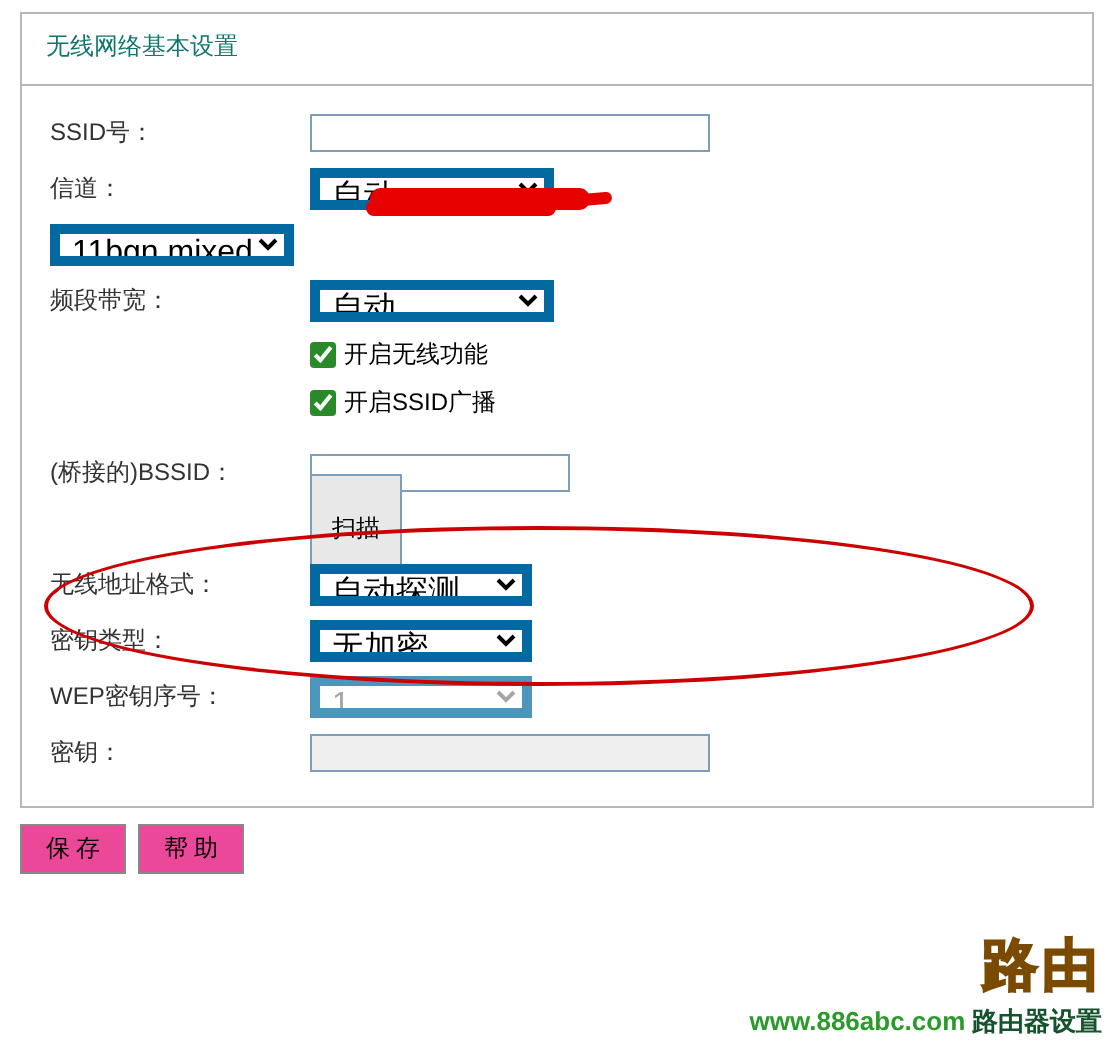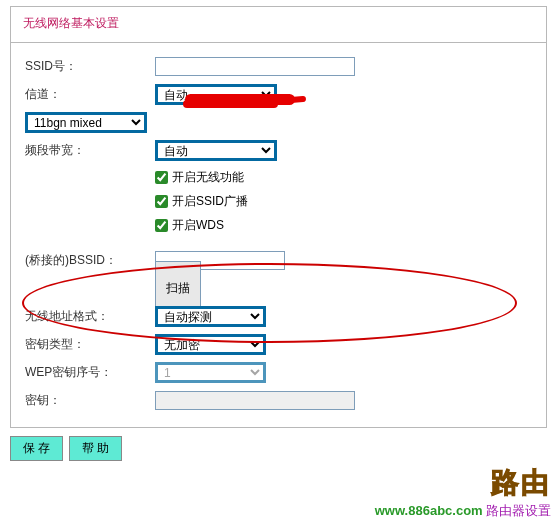--- a/index.html
+++ b/index.html
@@ -12,21 +12,21 @@
     position: relative;
     overflow: hidden;
   }
   .panel {
     margin: 6px 10px 0 10px;
     border: 1px solid #b8b8b8;
   }
   .panel-title {
     padding: 8px 12px 10px 12px;
     border-bottom: 1px solid #b8b8b8;
-    color: #be185d;
+    color: #0f766e;
   }
   .panel-body {
     padding: 10px 14px 12px 14px;
   }
   .intro {
     margin-bottom: 14px;
     color: #333;
   }
   .row {
     display: flex;
@@ -46,24 +46,24 @@
   }
   input[type="text"] {
     border: 1px solid #7e9db9;
     height: 19px;
     padding: 1px 3px;
     font-family: Arial, sans-serif;
     font-size: 12px;
   }
   input[type="text"].wide { width: 200px; }
   select {
-    border: 3px solid #0369a1;
+    border: 5px solid #0369a1;
     height: 21px;
     font-family: Arial, sans-serif;
-    font-size: 12px;
+    font-size: 16px;
     background: #fff;
     padding-left: 2px;
   }
   select.narrow { width: 122px; }
   select.narrow2 { width: 111px; }
   .checkbox-row {
     display: flex;
     align-items: center;
     height: 24px;
     padding-left: 130px;
@@ -85,21 +85,21 @@
     margin-left: 8px;
     color: #333;
   }
   .footer-btns {
     margin: 8px 10px 0 10px;
     display: flex;
     gap: 6px;
   }
   .footer-btns button {
     border: 1px solid #888;
-    background: #5eead4;
+    background: #ec4899;
     padding: 3px 12px;
     font-family: "SimSun","宋体";
     font-size: 12px;
     cursor: pointer;
   }
   
   .red-oval {
     position: absolute;
     left: 22px;
     top: 263px;
@@ -130,22 +130,22 @@
     letter-spacing: 2px;
     -webkit-text-stroke: 1px #7a4a00;
   }
   .logo .url {
     font-size: 13px;
     color: #2a9a2a;
     font-weight: bold;
   }
   .logo .cn {
     font-size: 13px;
-    color: #a21caf;
-    font-weight: normal;
+    color: #14532d;
+    font-weight: bold;
   }
   input[disabled]{
     background:#efefef;
     color:#888;
   }
 </style>
 </head>
 <body>
 
 <div class="panel">
@@ -185,24 +185,20 @@
       </div>
     </div>
 
     <div class="checkbox-row">
       <input type="checkbox" checked="" style="">
       <span>开启无线功能</span>
     </div>
     <div class="checkbox-row">
       <input type="checkbox" checked="" style="">
       <span>开启SSID广播</span>
-    </div>
-    <div class="checkbox-row">
-      <input type="checkbox" checked="" style="">
-      <span>开启WDS</span>
     </div>
 
     <div style="height:10px"></div>
 
 
     <div class="row">
       <div class="label">(桥接的)BSSID：</div>
       <div class="ctrl">
         <input type="text" style="width: 130px;" value="">
       </div>

